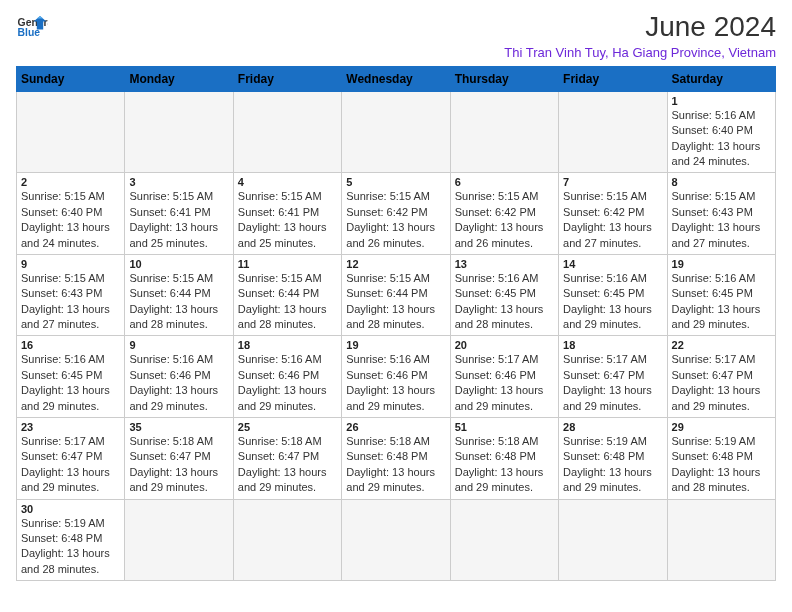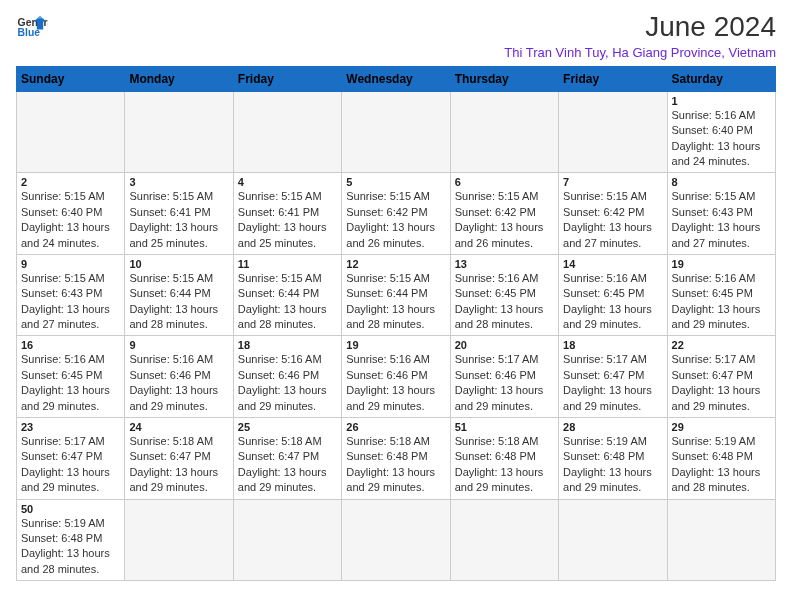--- a/index.html
+++ b/index.html
@@ -289,21 +289,21 @@
         </tr>
         <tr>
           <td>
             <span class="day-number">23</span>
             <div class="day-info" style="white-space: pre-line;">Sunrise: 5:17 AM
 Sunset: 6:47 PM
 Daylight: 13 hours
 and 29 minutes.</div>
           </td>
           <td>
-            <span class="day-number">24</span>
+            <span class="day-number">35</span>
             <div class="day-info" style="white-space: pre-line;">Sunrise: 5:18 AM
 Sunset: 6:47 PM
 Daylight: 13 hours
 and 29 minutes.</div>
           </td>
           <td>
             <span class="day-number">25</span>
             <div class="day-info" style="white-space: pre-line;">Sunrise: 5:18 AM
 Sunset: 6:47 PM
 Daylight: 13 hours
@@ -333,21 +333,21 @@
           <td>
             <span class="day-number">29</span>
             <div class="day-info" style="white-space: pre-line;">Sunrise: 5:19 AM
 Sunset: 6:48 PM
 Daylight: 13 hours
 and 28 minutes.</div>
           </td>
         </tr>
         <tr class="last-row">
           <td>
-            <span class="day-number">50</span>
+            <span class="day-number">30</span>
             <div class="day-info" style="white-space: pre-line;">Sunrise: 5:19 AM
 Sunset: 6:48 PM
 Daylight: 13 hours
 and 28 minutes.</div>
           </td>
           <td class="empty"></td>
           <td class="empty"></td>
           <td class="empty"></td>
           <td class="empty"></td>
           <td class="empty"></td>

